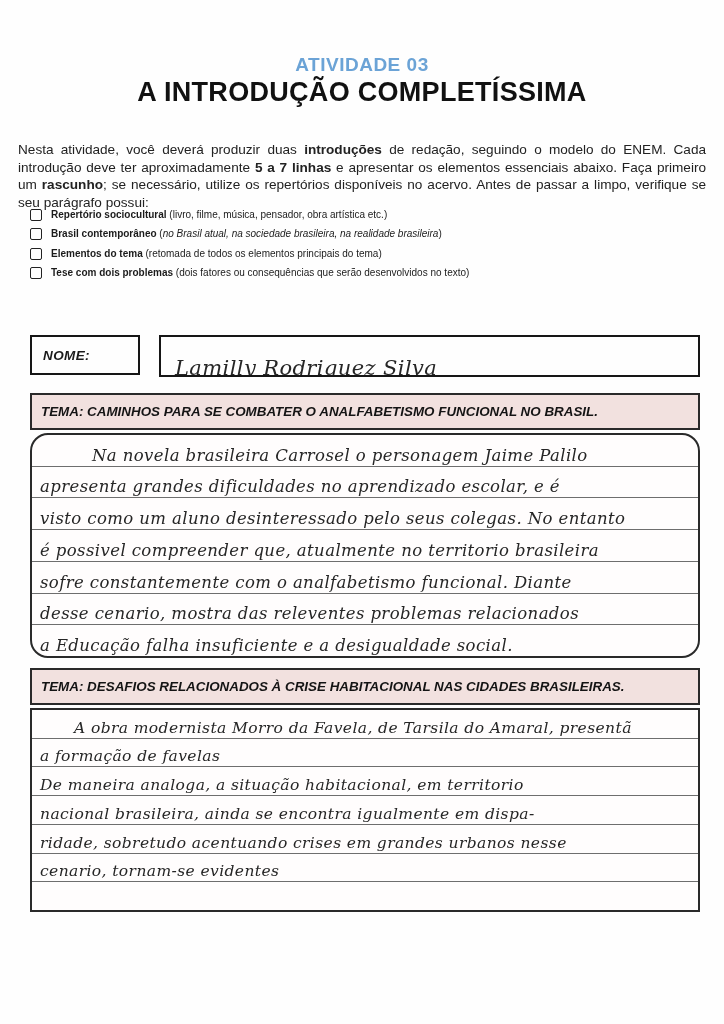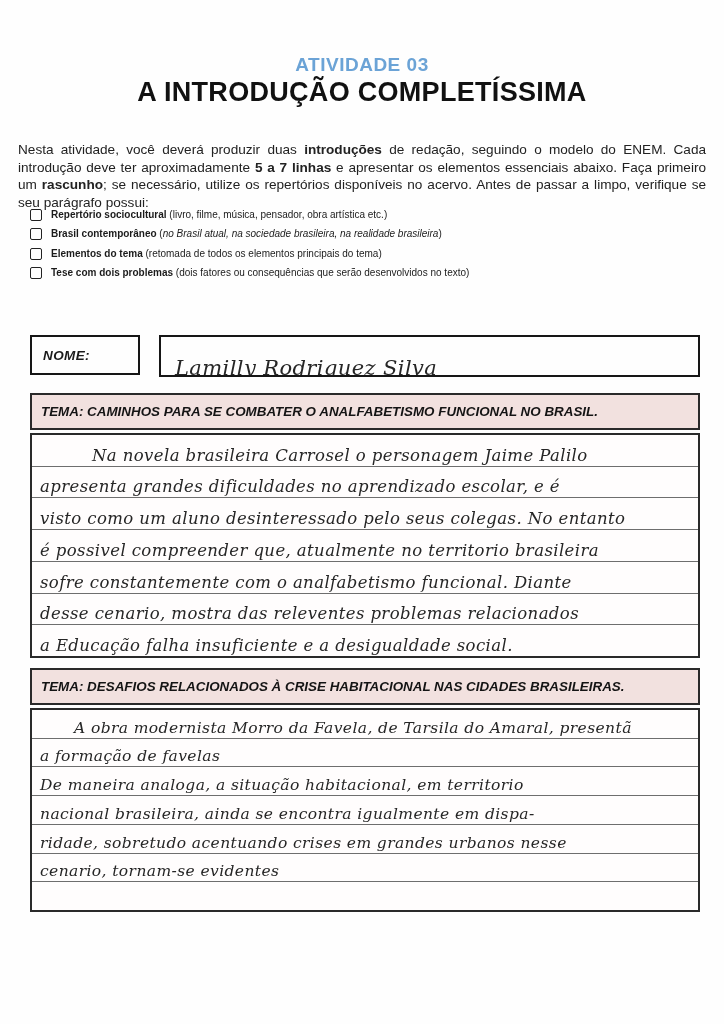--- a/index.html
+++ b/index.html
@@ -101,21 +101,21 @@
   .theme-1{top:393px;}
   .theme-2{top:668px;}
   
   .write-box{
     position:absolute;left:30px;width:670px;
     box-sizing:border-box;
     border:2px solid #2a2a2a;
     background:#fffdfd;
     display:flex;flex-direction:column;
   }
-  .box-1{top:433px;height:225px;}
+  .box-1{top:433px;height:225px;border-radius:18px;}
   .box-2{top:708px;height:204px;}
   .write-box .row{
     flex:1;
     border-bottom:1px solid #6e6e6e;
     display:flex;align-items:flex-end;
     padding:0 6px 1px 8px;
     white-space:nowrap;overflow:hidden;
   }
   .write-box .row:last-child{border-bottom:none;}
   .box-1 .row{font-size:16.5px;}

